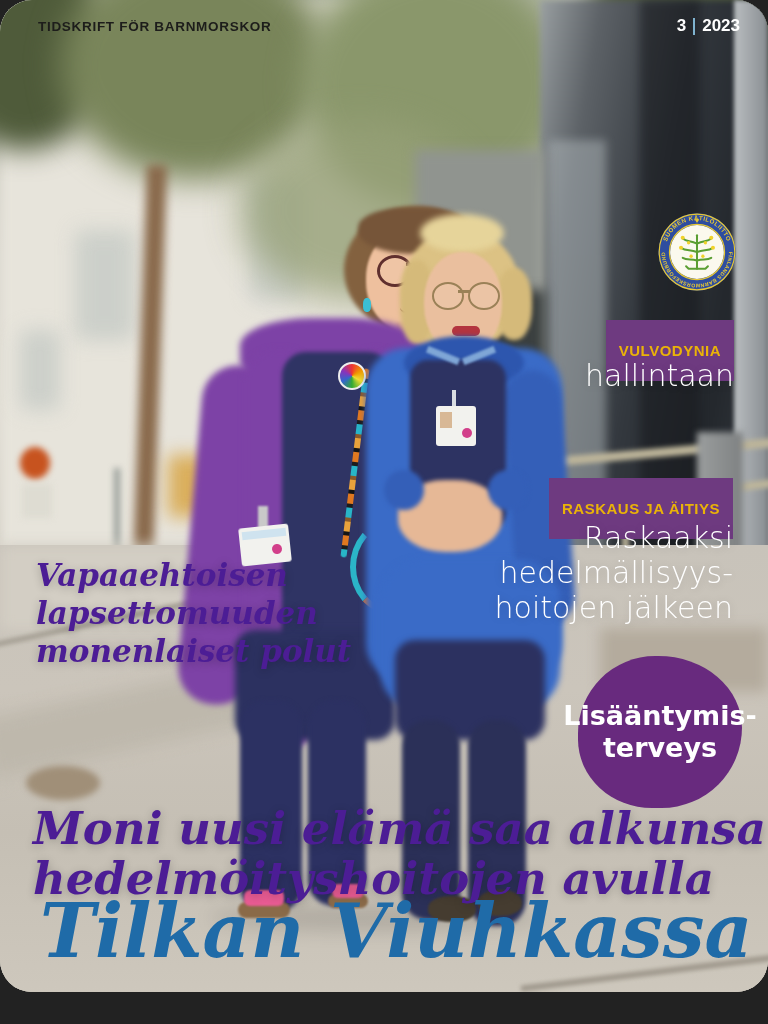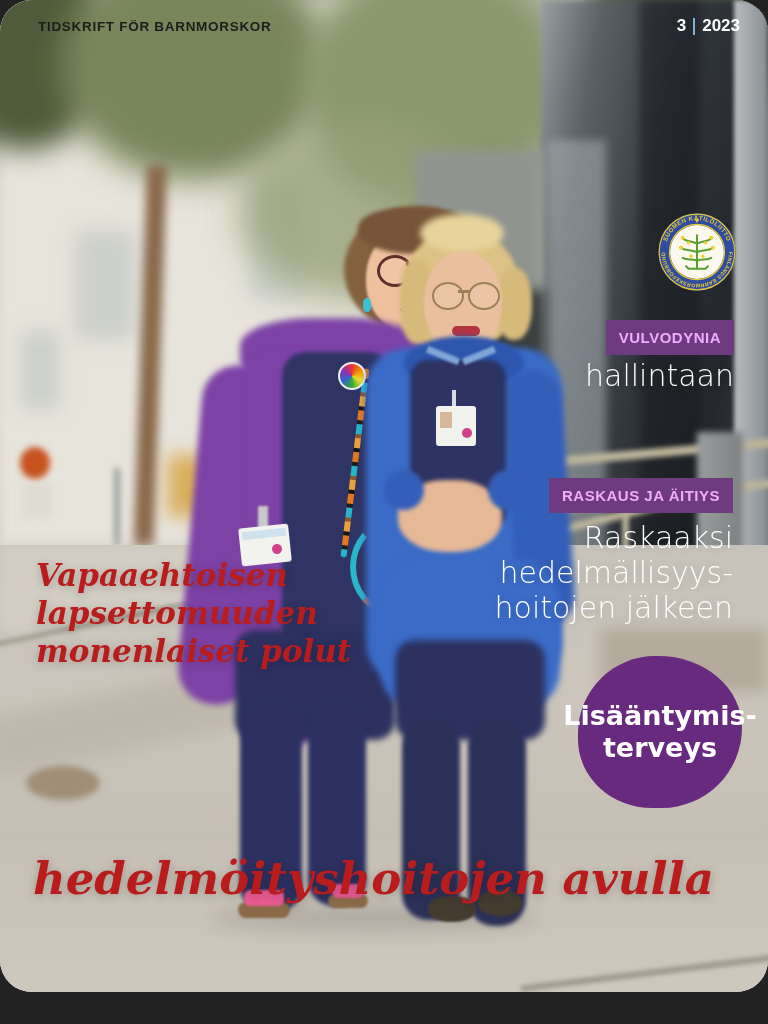--- a/index.html
+++ b/index.html
@@ -124,33 +124,33 @@
   .w2-shoe-l{left:428px;top:896px;width:48px;height:26px;background:#453c30;border-radius:45%;filter:blur(1px);}
   .w2-shoe-r{left:478px;top:890px;width:44px;height:26px;background:#453c30;border-radius:45%;filter:blur(1px);}
 
   
   .kicker{left:38px;top:19px;color:#1d1d1b;font-weight:bold;font-size:13.5px;letter-spacing:.7px;z-index:50;}
   .issue{right:28px;top:16px;color:#fff;font-weight:bold;font-size:17px;z-index:50;display:flex;align-items:center;gap:7px;}
   .issue .divider{display:inline-block;width:2px;height:17px;background:#7fb3cf;}
   .title{left:26px;top:26px;width:740px;z-index:50;color:#662d8b;font-weight:bold;
     font-family:"DejaVu Sans","Liberation Sans",sans-serif;font-size:138px;letter-spacing:-5px;line-height:1.05;}
   .seal{left:655px;top:210px;width:84px;height:84px;z-index:50;}
-  .tag-badge{background:#6e3a80;color:#f0abfc;font-weight:bold;font-size:15px;letter-spacing:.5px;
-    padding:9px 13px;z-index:50;font-family:"Liberation Sans",sans-serif;}
+  .tag-badge{background:#6e3a80;color:#eab308;font-weight:bold;font-size:15px;letter-spacing:.5px;
+    padding:22px 13px;z-index:50;font-family:"Liberation Sans",sans-serif;}
   .badge-vulvodynia{right:34px;top:320px;}
   .badge-raskaus{right:35px;top:478px;}
   .teaser-light{color:#fff;font-family:"DejaVu Sans","Liberation Sans",sans-serif;font-weight:300;
     font-size:30px;line-height:36px;text-align:right;z-index:50;text-shadow:0 1px 10px rgba(0,0,0,.18);}
   .t-vulvodynia{right:34px;top:358px;}
   .t-raskaus{right:35px;top:520px;line-height:35px;}
   .blob{left:578px;top:656px;width:164px;height:152px;background:#682a7e;z-index:50;
     border-radius:48% 52% 50% 46% / 52% 48% 54% 46%;display:flex;align-items:center;justify-content:center;}
   .blob-text{color:#fff;font-weight:bold;font-size:27px;line-height:32px;text-align:center;
     font-family:"DejaVu Sans","Liberation Sans",sans-serif;}
-  .serif-it{font-family:"DejaVu Serif","Liberation Serif",serif;font-style:italic;font-weight:bold;color:#b91c1c;
+  .serif-it{font-family:"DejaVu Serif","Liberation Serif",serif;font-style:italic;font-weight:bold;color:#4c1d95;
     text-shadow:0 2px 10px rgba(0,0,0,.22);z-index:50;}
   .t-left{left:36px;top:556px;font-size:31px;line-height:38px;}
   .headline-1{left:33px;top:806px;font-size:45px;line-height:1;}
   .headline-2{left:33px;top:856px;font-size:45px;line-height:1;}
   .headline-3{left:40px;top:894px;font-size:74px;line-height:1;color:#1f6ba8;text-shadow:none;z-index:50;}
 </style>
 </head>
 <body>
 
 <div class="cover">
@@ -317,15 +317,17 @@
     <div>hedelmällisyys-</div>
     <div>hoitojen jälkeen</div>
   </div>
 
   <div class="abs serif-it t-left">
     <div>Vapaaehtoisen</div>
     <div>lapsettomuuden</div>
     <div>monenlaiset polut</div>
   </div>
 
+  <div class="abs serif-it headline-1">Moni uusi elämä saa alkunsa</div>
   <div class="abs serif-it headline-2">hedelmöityshoitojen avulla</div>
+  <div class="abs serif-it headline-3">Tilkan Viuhkassa</div>
 
 </div>
 
 </body></html>

